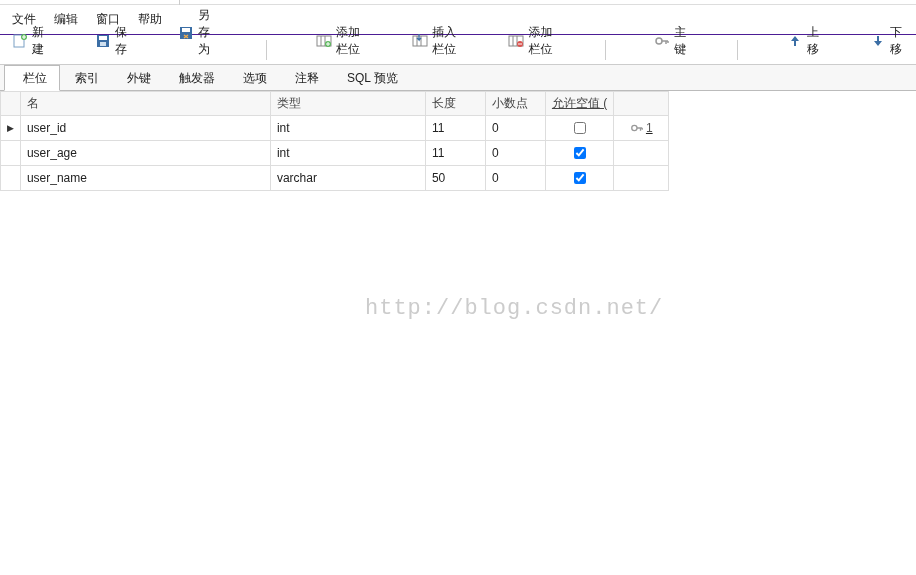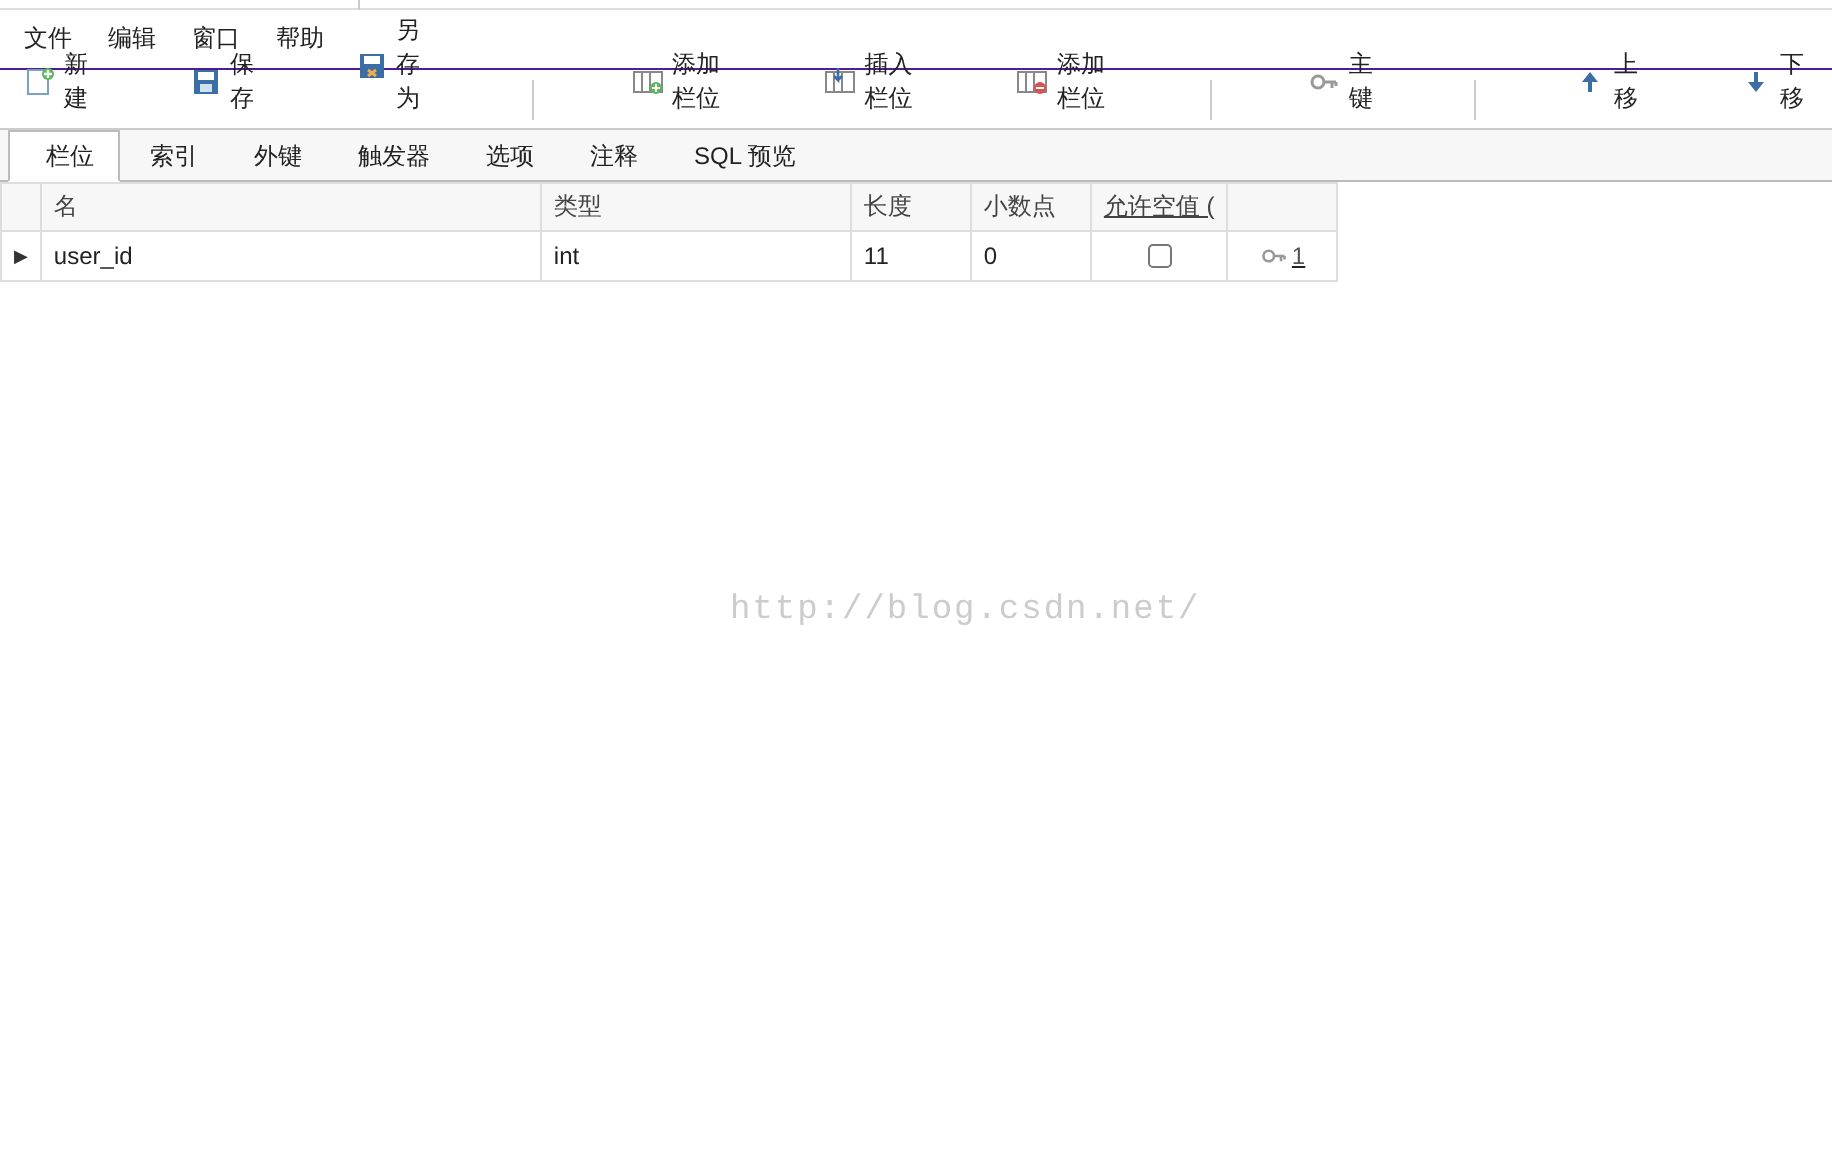--- a/index.html
+++ b/index.html
@@ -103,21 +103,21 @@
   .rowmark { width:12px; padding:0; text-align:center; color:#333;}
   .chk { width:12px; height:12px; vertical-align:middle; }
   .keycell svg { vertical-align:middle; }
   .keycell .keynum { margin-left:2px; color:#555; }
 
   
   .watermark {
     position:absolute;
     left:365px; top:296px;
     font-family: "Courier New", monospace;
-    font-size:17px;
+    font-size:22px;
     color:#ccc;
     letter-spacing:1px;
     pointer-events:none;
   }
 </style>
 </head>
 <body>
 
 <div class="top-border">
   <div class="tab-stub"></div>
@@ -258,17 +258,35 @@
           <td>user_id</td>
           <td>int</td>
           <td>11</td>
           <td>0</td>
           <td class="center"><input type="checkbox" class="chk" style=""></td>
           <td class="keycell center"><svg width="14" height="14" viewBox="0 0 16 16">
               <circle cx="5" cy="8" r="3" fill="none" stroke="#999" stroke-width="1.5"></circle>
               <path d="M8 8h6M12 8v3M14 8v2" stroke="#999" stroke-width="1.5" fill="none"></path>
             </svg><span class="keynum">1</span></td>
         </tr>
+        <tr>
+          <td class="rowmark" style="font-size: 9px;"></td>
+          <td>user_age</td>
+          <td>int</td>
+          <td>11</td>
+          <td>0</td>
+          <td class="center"><input type="checkbox" class="chk" checked="" style=""></td>
+          <td class="keycell center"></td>
+        </tr>
+        <tr>
+          <td class="rowmark" style="font-size: 9px;"></td>
+          <td>user_name</td>
+          <td>varchar</td>
+          <td>50</td>
+          <td>0</td>
+          <td class="center"><input type="checkbox" class="chk" checked="" style=""></td>
+          <td class="keycell center"></td>
+        </tr>
       </tbody>
   </table>
 </div>
 
 <div class="watermark">http://blog.csdn.net/</div>
 
 </body></html>

